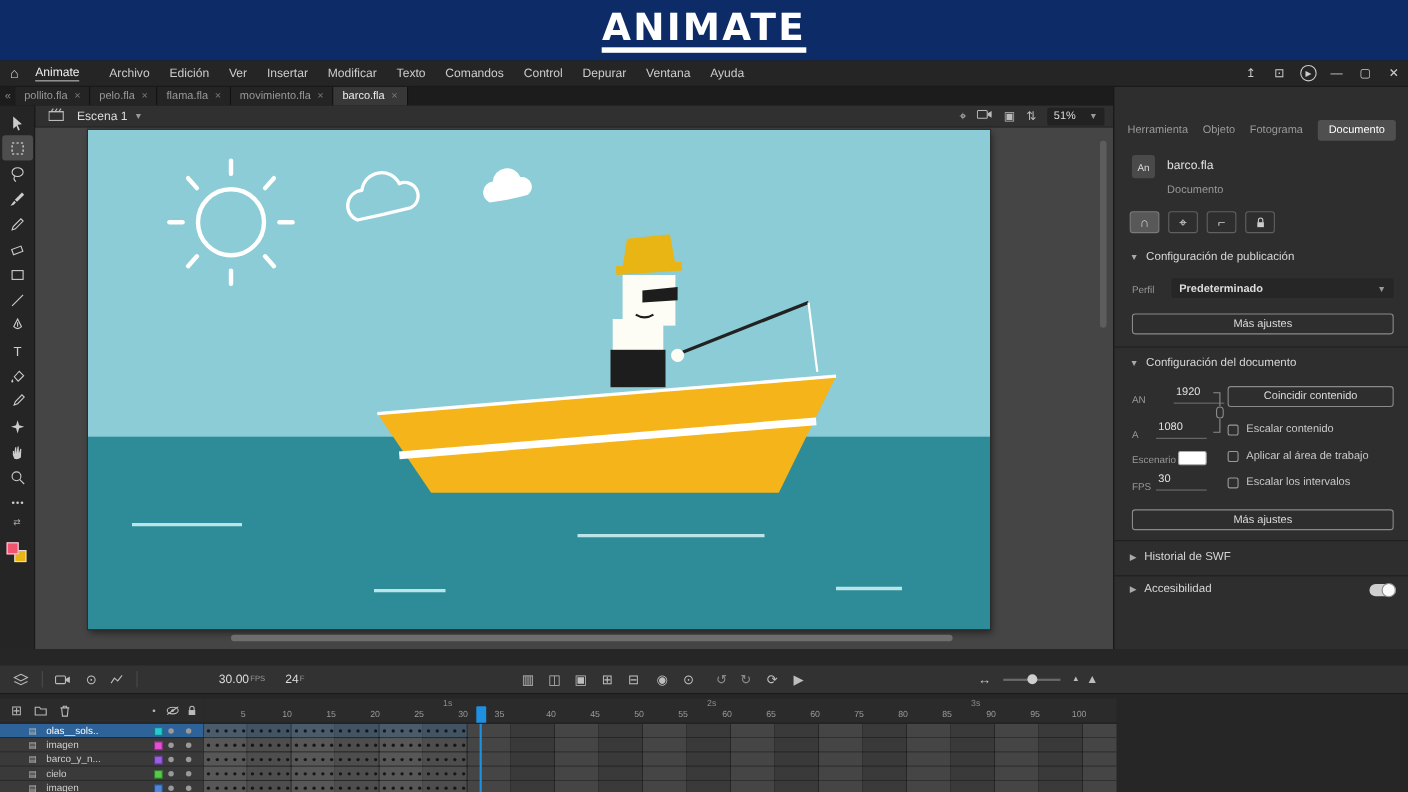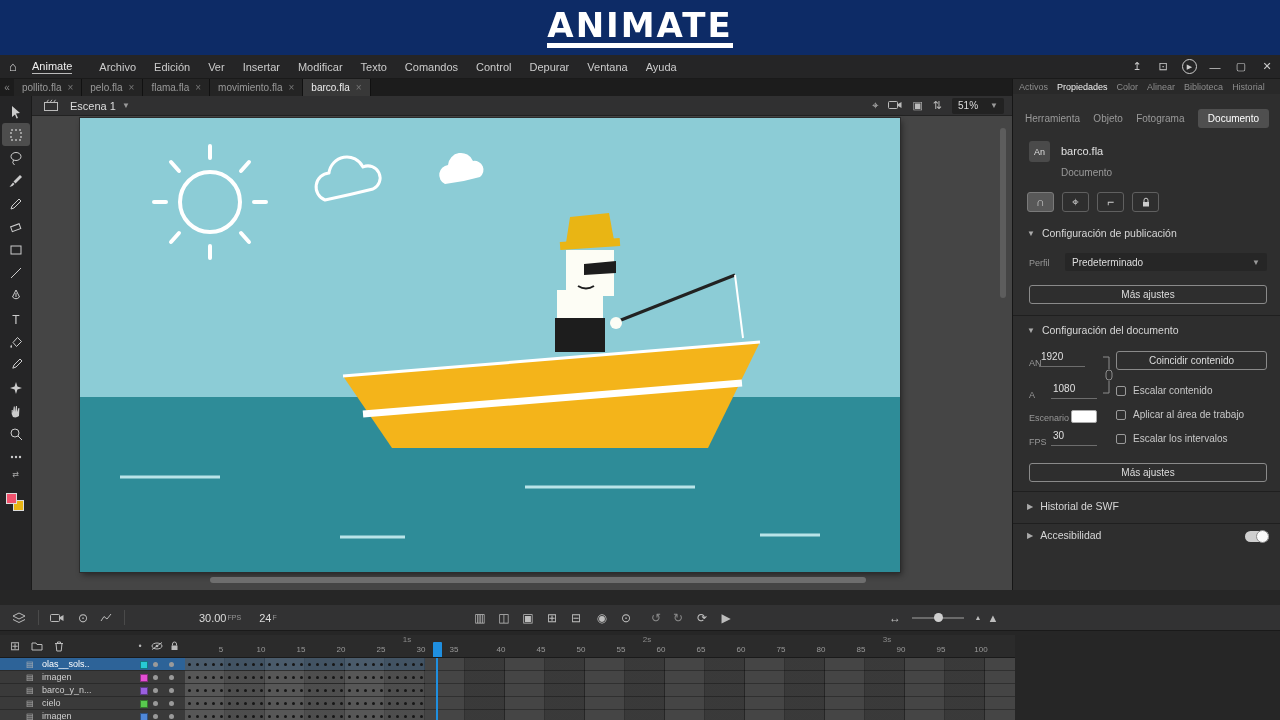--- a/index.html
+++ b/index.html
@@ -350,28 +350,20 @@
         <line x1="445" y1="369" x2="615" y2="369"></line>
         <line x1="680" y1="417" x2="740" y2="417"></line>
         <line x1="260" y1="419" x2="325" y2="419"></line>
       </g>
     </svg>
     <div class="hscroll"></div>
     <div class="vscroll"></div>
   </div>
 
   <div class="rpanel">
-    <div class="rp-tabs">
-      <span class="rp-tab">Activos</span>
-      <span class="rp-tab active">Propiedades</span>
-      <span class="rp-tab">Color</span>
-      <span class="rp-tab">Alinear</span>
-      <span class="rp-tab">Biblioteca</span>
-      <span class="rp-tab">Historial</span>
-    </div>
     <div class="rp-subtabs">
       <span class="rp-subtab">Herramienta</span>
       <span class="rp-subtab">Objeto</span>
       <span class="rp-subtab">Fotograma</span>
       <span class="rp-subtab activebtn">Documento</span>
     </div>
 
     <div class="docbadge">An</div>
     <div class="docname">barco.fla</div>
     <div class="dockind">Documento</div>
@@ -386,35 +378,35 @@
             <path d="M3 5 V3.2 a2 2 0 0 1 4 0 V5" fill="none" stroke="#ccc"></path>
           </svg>
       </span>
     </div>
 
     <div class="sechead" style="left:14px; top:148px;">
       <span class="chev">▼</span>
       <span>Configuración de publicación</span>
     </div>
     <span class="lbl" style="left:16px; top:179px;">Perfil</span>
-    <div class="field" style="left:52px; top:174px; width:202px; font-size:10px;">
+    <div class="field" style="left:52px; top:174px; width:202px; font-size:10px;font-weight:bold;">
       <span>Predeterminado</span>
       <span class="caret" style="margin-left:auto;">▼</span>
     </div>
     <div class="btn" style="left:16px; top:206px; width:238px; height:19px;">Más ajustes</div>
 
     <div class="divider" style="top:236px;"></div>
 
     <div class="sechead" style="left:14px; top:245px;">
       <span class="chev">▼</span>
       <span>Configuración del documento</span>
     </div>
 
     <span class="lbl" style="left:16px; top:279px;">AN</span>
-    <div class="ufield" style="left:26px; top:272px;">1920</div>
+    <div class="ufield" style="left:54px; top:272px;">1920</div>
     <span class="abs" style="left:88px; top:276px;">
       <svg width="12" height="40" viewBox="0 0 12 40">
           <path d="M2 2 H8 V14 M2 38 H8 V26" stroke="#8d8d8d" fill="none"></path>
           <rect x="5" y="15" width="6" height="10" rx="3" stroke="#8d8d8d" fill="none"></rect>
         </svg>
     </span>
     <div class="btn" style="left:103px; top:272px; width:151px; height:19px;">Coincidir contenido</div>
 
     <span class="lbl" style="left:16px; top:311px;">A</span>
     <div class="ufield" style="left:38px; top:304px;">1080</div>

